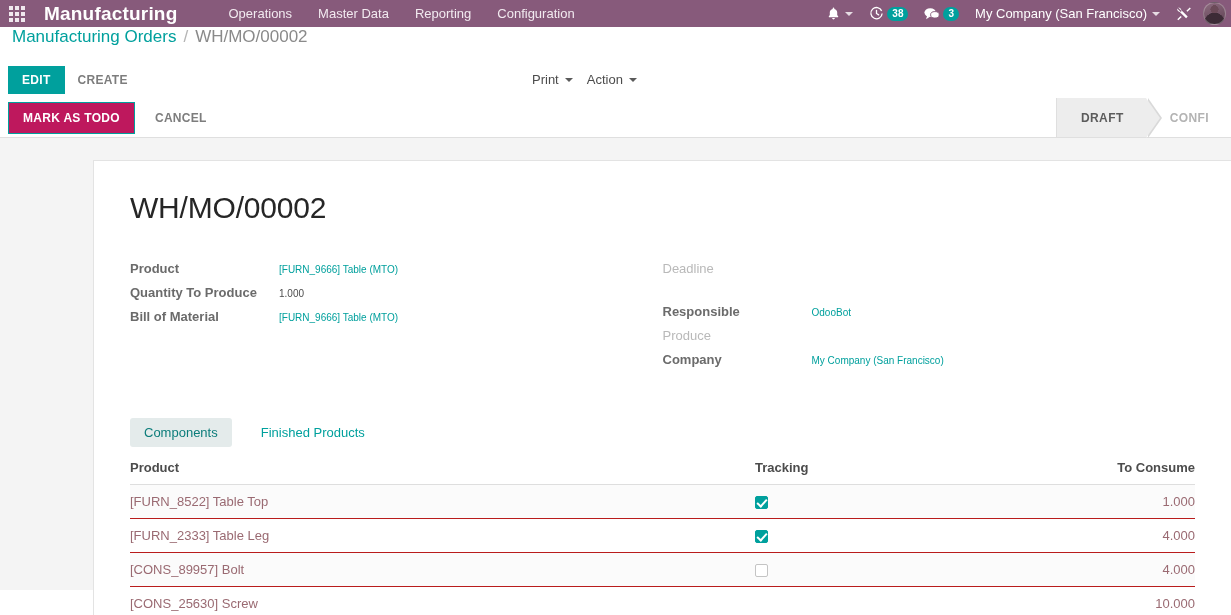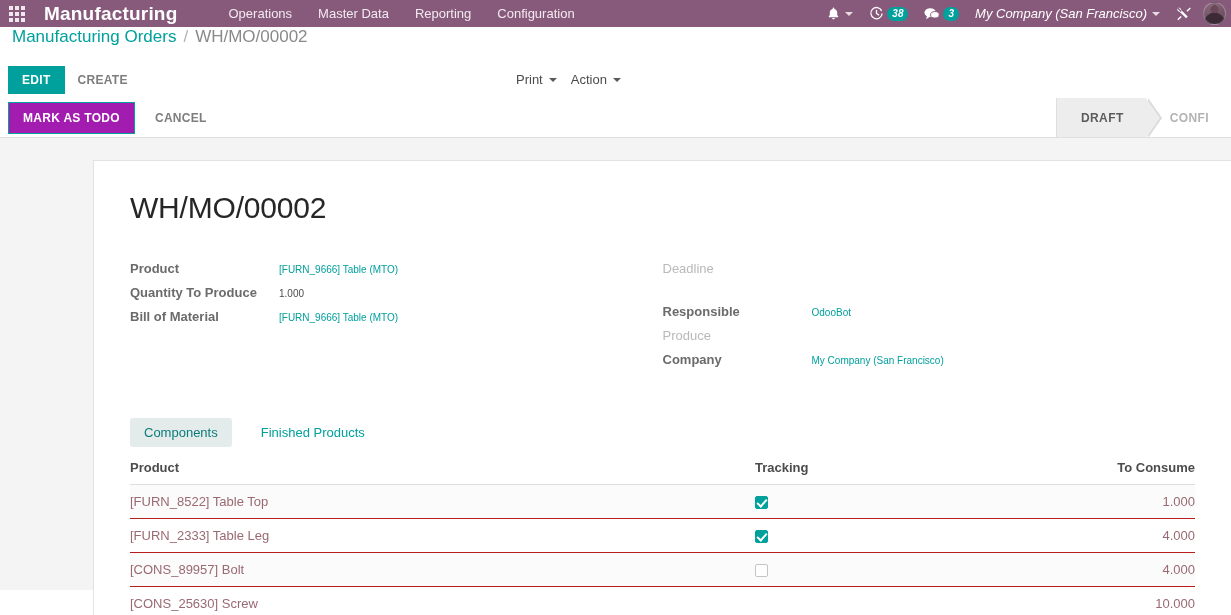--- a/index.html
+++ b/index.html
@@ -27,21 +27,21 @@
     margin-left:10px; margin-right:38px; white-space:nowrap;
   }
   .menu-list{ display:flex; align-items:center; gap:0; }
   .menu-item{
     font-size:13px; color:#f2eaf0; padding:5px 13px; white-space:nowrap; cursor:pointer;
   }
 
   .nav-right{
     position:absolute; right:0; top:0; height:27px; display:flex; align-items:center; gap:0;
   }
-  .nav-btn{ display:flex; align-items:center; padding:0 8px; cursor:pointer; height:19px;font-style:italic; }
+  .nav-btn{ display:flex; align-items:center; padding:0 8px; cursor:pointer; height:19px; }
   .caret{
     display:inline-block; width:0; height:0; margin-left:5px;
     border-left:4px solid transparent; border-right:4px solid transparent;
     border-top:4px solid #e6dbe3;
   }
   .icon-svg{ display:block; }
   .badge-wrap{ position:relative; display:flex; align-items:center; }
   .badge{
     background:#00A09D; color:#fff; font-size:10px; font-weight:bold;
     border-radius:9px; padding:1px 5px; margin-left:3px; line-height:1.2;
@@ -71,38 +71,38 @@
     background:#ffffff; position:relative;
   }
   .btn-primary{
     background:#00A09D; color:#ffffff; font-size:12px; font-weight:bold;
     padding:7px 14px; border:none; cursor:pointer; letter-spacing:.3px;
   }
   .btn-flat{
     background:transparent; color:#7d7d7d; font-size:12px; font-weight:bold;
     padding:7px 13px; border:none; cursor:pointer; letter-spacing:.3px;
   }
-  .cp-right{ position:absolute; left:516px; display:flex; align-items:center; gap:14px; }
+  .cp-right{ position:absolute; left:532px; display:flex; align-items:center; gap:14px; }
   .dd-btn{
     font-size:13px; color:#4c4c4c; cursor:pointer; display:flex; align-items:center;
   }
   .caret-dark{
     display:inline-block; width:0; height:0; margin-left:6px;
     border-left:4px solid transparent; border-right:4px solid transparent;
     border-top:4px solid #5a5a5a;
   }
 
   
   .statusbar{
     height:40px; background:#ffffff; border-bottom:1px solid #dfdfdf;
     display:flex; align-items:stretch; position:relative;
   }
   .sb-buttons{ display:flex; align-items:center; padding-left:8px; flex:1; }
   .btn-todo{
-    background:#a21caf; color:#ffffff; font-size:12px; font-weight:bold;
+    background:#be185d; color:#ffffff; font-size:12px; font-weight:bold;
     padding:8px 14px; border:1px solid #00A09D; cursor:pointer; letter-spacing:.3px;
   }
   .btn-cancel{
     background:transparent; color:#7d7d7d; font-size:12px; font-weight:bold;
     padding:8px 14px; border:none; cursor:pointer; margin-left:6px; letter-spacing:.3px;
   }
   .sb-pipeline{
     display:flex; align-items:stretch; border-left:1px solid #dfdfdf;
   }
   .sb-stage{

